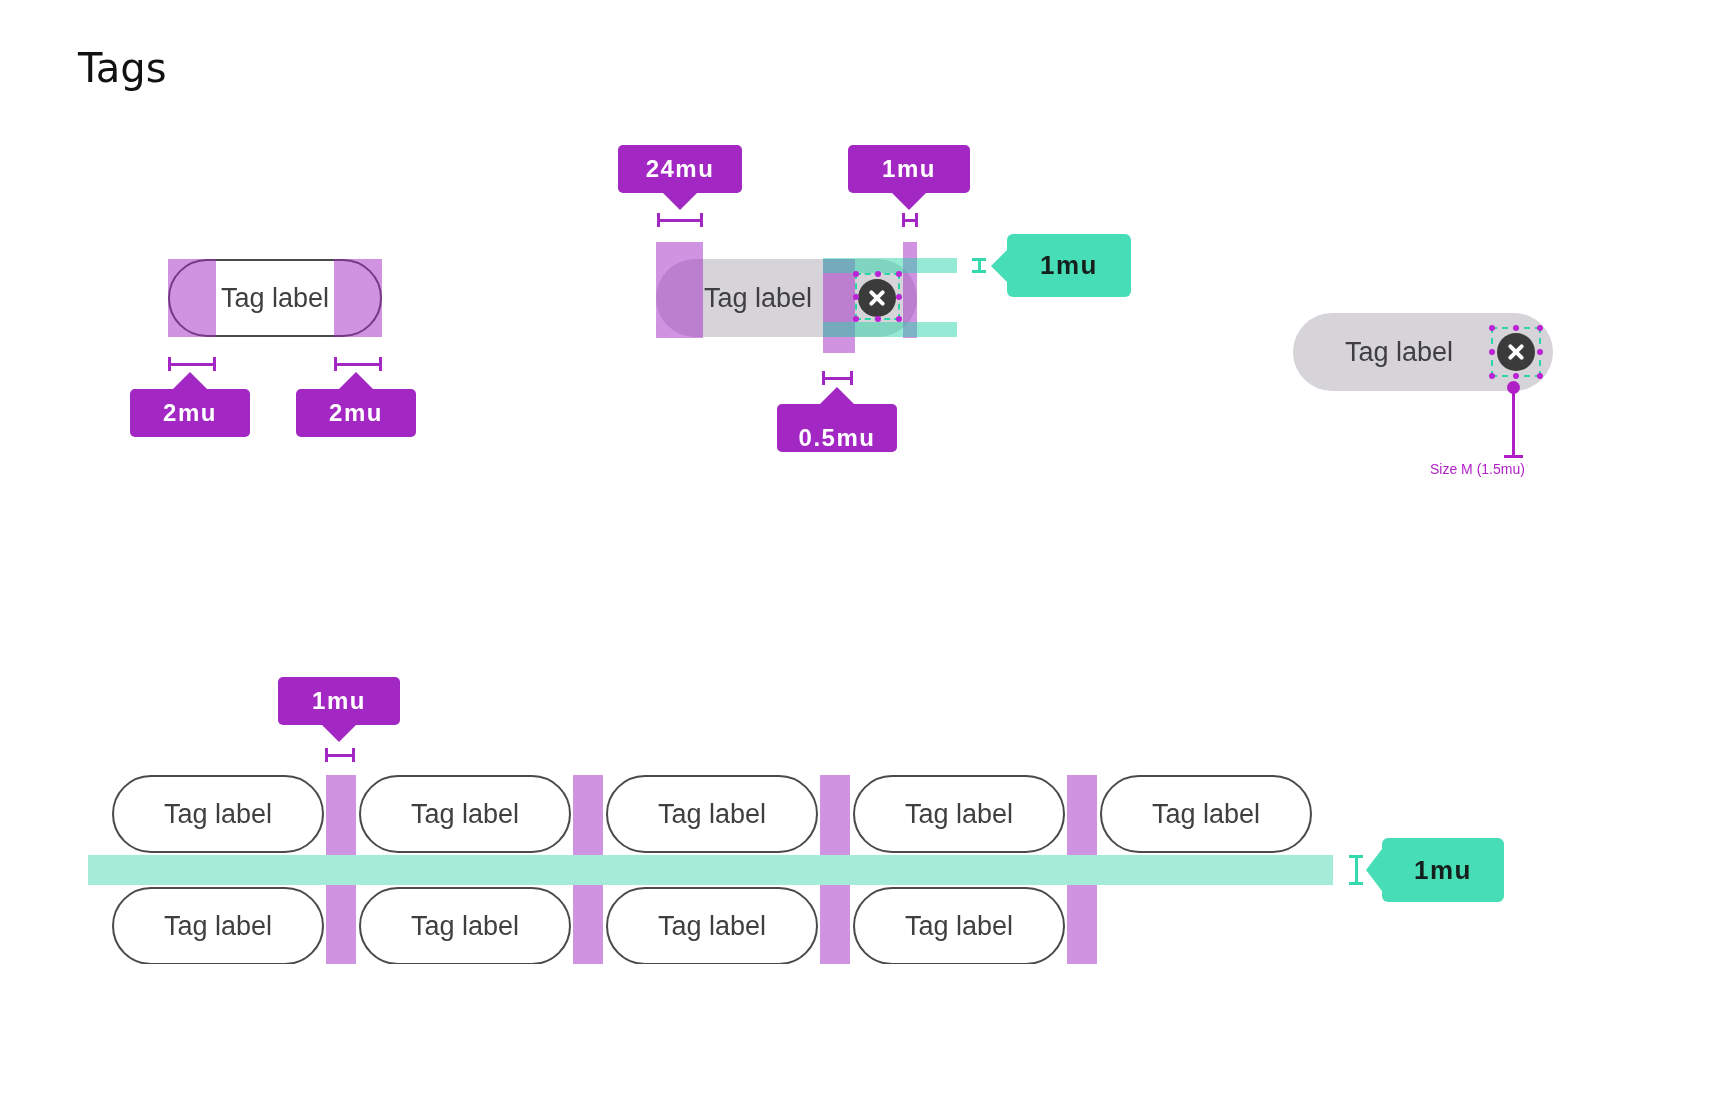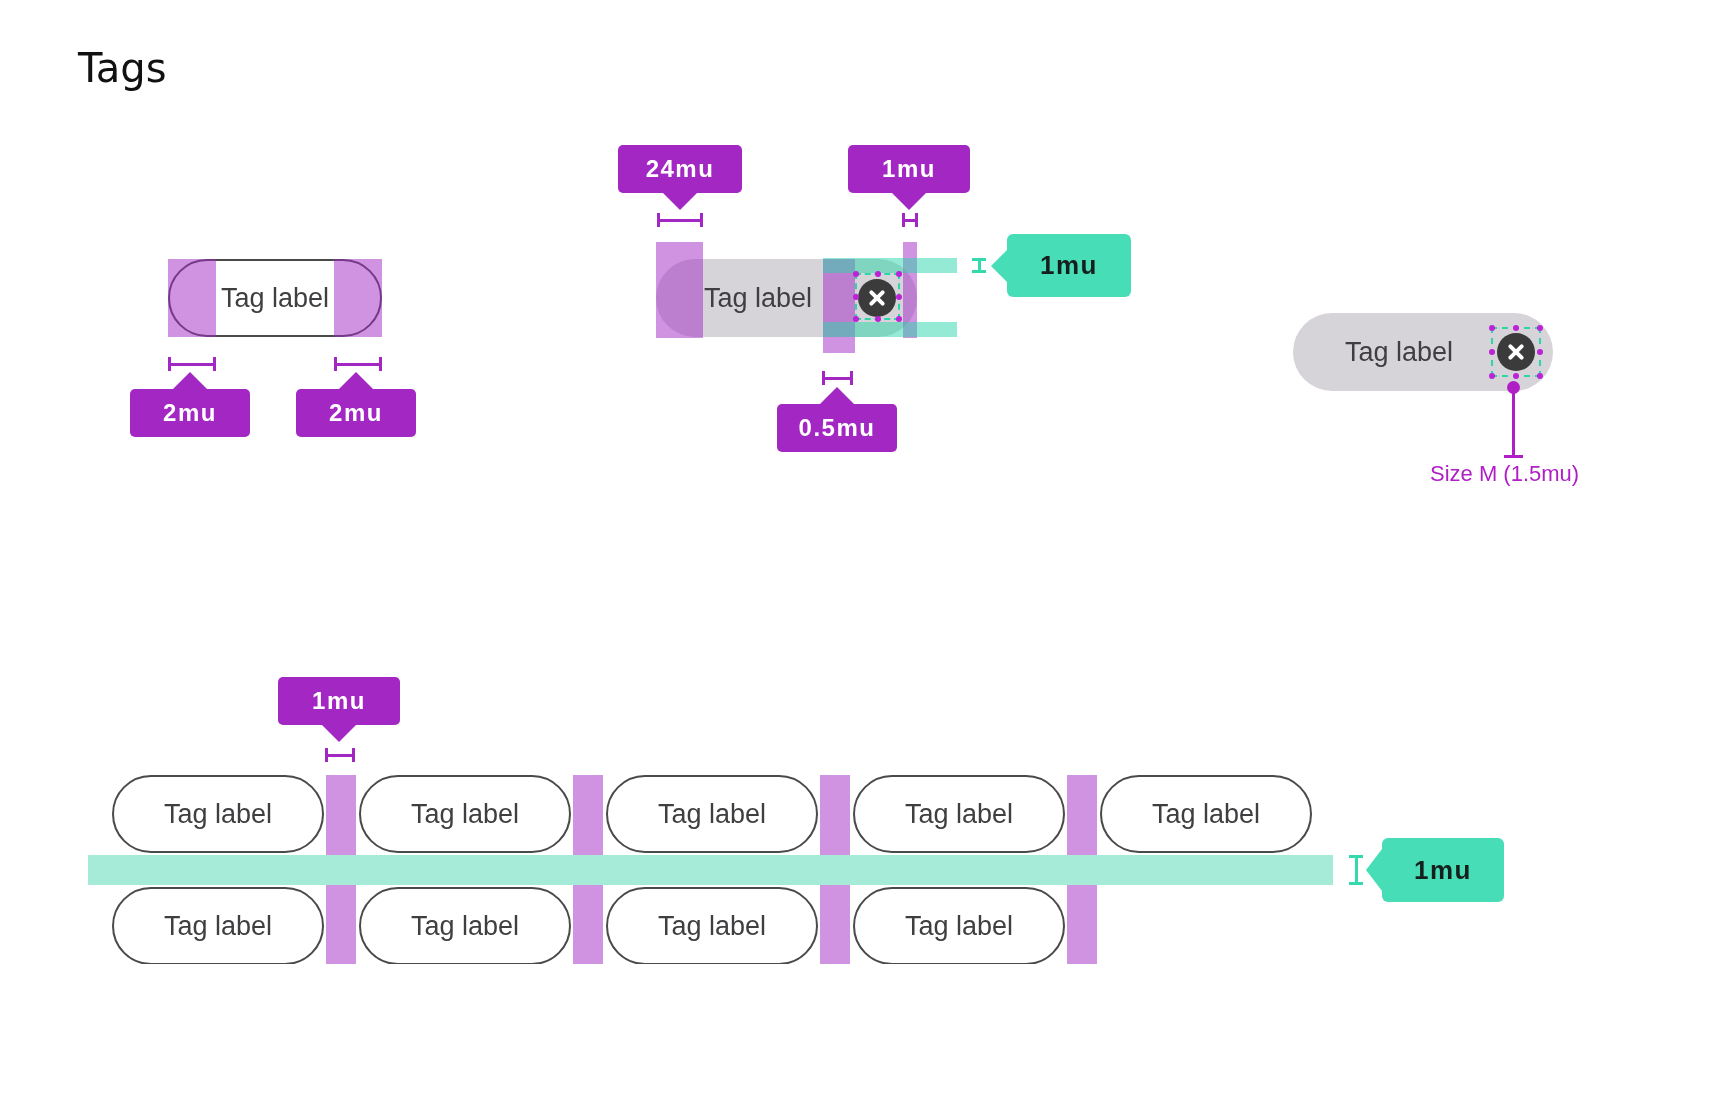--- a/index.html
+++ b/index.html
@@ -55,21 +55,21 @@
   .sdot{position:absolute;width:6px;height:6px;border-radius:50%;background:var(--dot);}
   
   .closebtn{position:absolute;width:38px;height:38px;border-radius:50%;background:#3B3B3B;}
   .closebtn .x1,.closebtn .x2{position:absolute;left:50%;top:50%;width:20px;height:4px;background:#fff;border-radius:2px;}
   .closebtn .x1{transform:translate(-50%,-50%) rotate(45deg);}
   .closebtn .x2{transform:translate(-50%,-50%) rotate(-45deg);}
   
   .anno-dot{position:absolute;width:13px;height:13px;border-radius:50%;background:var(--magenta);}
   .anno-stem{position:absolute;width:3px;background:var(--magenta);}
   .anno-cap{position:absolute;height:3px;background:var(--magenta);}
-  .anno-text{position:absolute;color:var(--magenta);font-size:22px;white-space:nowrap;}
+  .anno-text{position:absolute;color:var(--magenta);font-size:14px;white-space:nowrap;}
 </style>
 </head>
 <body>
 
 <div class="canvas">
 
   <div class="title" style="left:78px;top:46px;">Tags</div>
 
   <div>
     <div class="wpill" style="left:168px;top:259px;width:214px;height:78px;">
@@ -123,21 +123,21 @@
     <div class="vmeas" style="left:972px;top:258px;height:15px;"></div>
 
     <div class="co" style="left:618px;top:145px;width:124px;height:48px;">
       <span>24mu</span>
       <span class="ptr-down"></span>
     </div>
     <div class="co" style="left:848px;top:145px;width:122px;height:48px;">
       <span>1mu</span>
       <span class="ptr-down"></span>
     </div>
-    <div class="co" style="left:777px;top:404px;width:120px;height:48px;">
+    <div class="co" style="left:777px;top:404px;width:120px;height:48px;align-items:flex-end;">
       <span>0.5mu</span>
       <span class="ptr-up"></span>
     </div>
     <div class="cot" style="left:1007px;top:234px;width:124px;height:63px;">
       <span>1mu</span>
       <span class="ptr-left"></span>
     </div>
   </div>
 
   <div>

